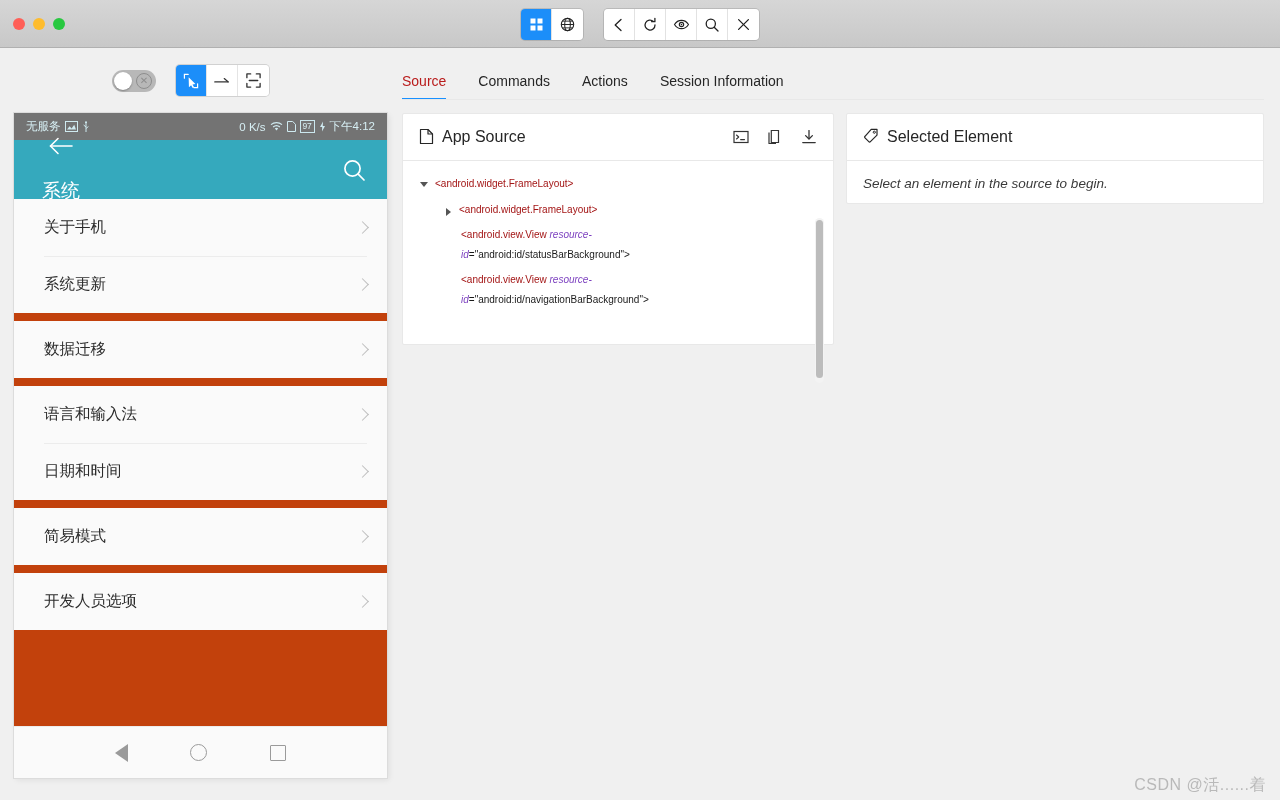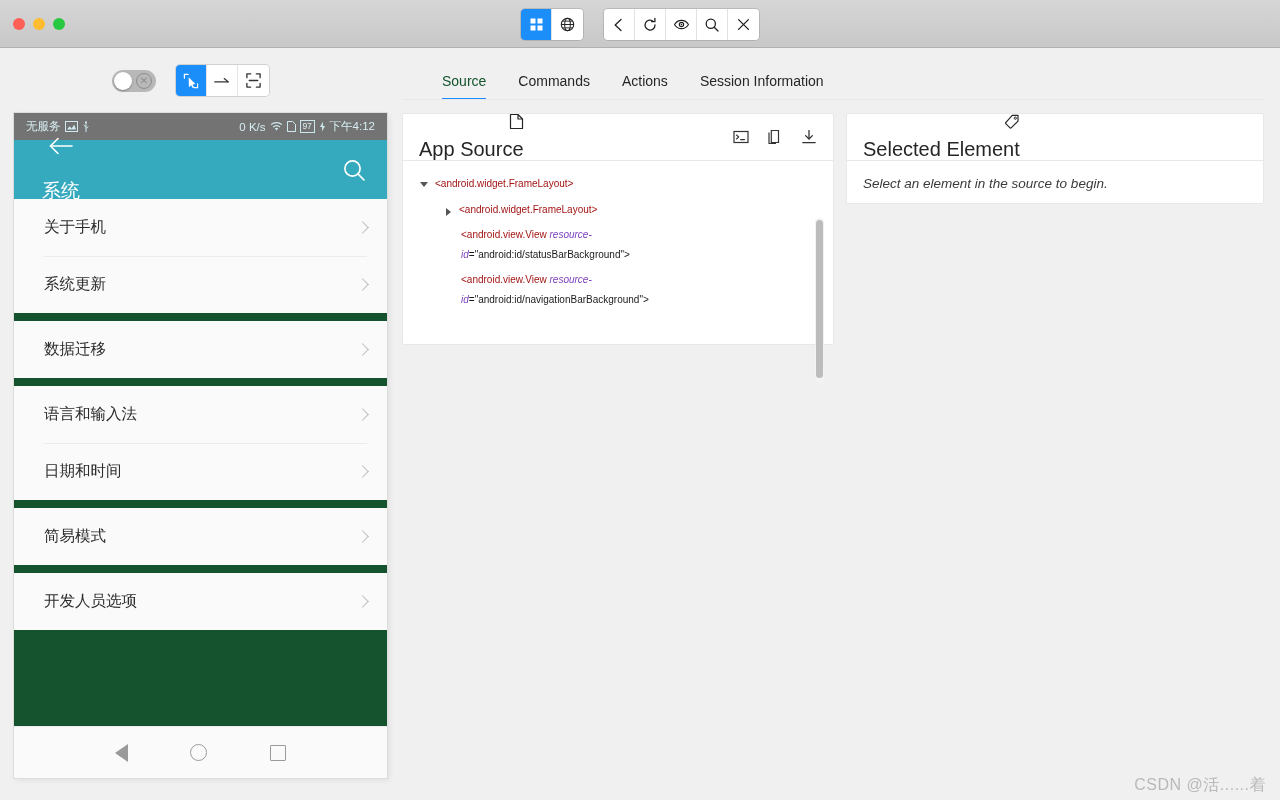--- a/index.html
+++ b/index.html
@@ -71,21 +71,21 @@
   
   .tabs {
     position: absolute; left: 402px; top: 62px; display: flex; gap: 0;
     align-items: flex-end; height: 38px;
   }
   .tab {
     font-size: 14px; color: #262626; padding: 0 16px 11px 16px;
     cursor: pointer; white-space: nowrap;
   }
   .tab:first-child { padding-left: 0; }
-  .tab.active { color: #14532d; position: relative; margin-left: 40px; }
+  .tab.active { color: #b91c1c; position: relative; }
   .tab.active:after {
     content: ""; position: absolute; left: 0; right: 16px; bottom: 0;
     height: 2px; background: #1890ff;
   }
   .tabs-rule {
     position: absolute; left: 402px; top: 99px; width: 862px; height: 1px;
     background: #e8e8e8;
   }
 
   
@@ -106,21 +106,21 @@
     border: 1px solid #cbe7ee; border-radius: 0; padding: 0 2px;
     font-size: 8.5px; line-height: 11px; letter-spacing: -.2px;
   }
   .appbar {
     height: 59px; background: #35a9bd; display: flex; align-items: center;
     padding: 0 20px 0 28px; justify-content: space-between;
   }
   .appbar-left { display: flex; align-items: center; gap: 22px; flex-direction: column; }
   .appbar-title { color: #fff; font-size: 19px; }
 
-  .list { background: #14532d; height: 546px; overflow: hidden; position: relative; }
+  .list { background: #c2410c; height: 546px; overflow: hidden; position: relative; }
   .group { background: #fafafa; }
   .group + .group { margin-top: 8px; }
   .row {
     height: 57px; display: flex; align-items: center; justify-content: space-between;
     padding: 0 20px 0 30px; background: #fafafa; position: relative; cursor: pointer;
   }
   .row-label { font-size: 15.5px; color: #2b2b2b; }
   .chev {
     width: 9px; height: 9px; border-top: 1.6px solid #bdbdbd;
     border-right: 1.6px solid #bdbdbd; transform: rotate(45deg);
@@ -147,22 +147,22 @@
   .panel {
     position: absolute; background: #fff; border: 1px solid #e8e8e8; border-radius: 2px;
   }
   .panel-source { left: 402px; top: 113px; width: 432px; height: 232px; }
   .panel-head {
     height: 47px; border-bottom: 1px solid #e8e8e8;
     display: flex; align-items: center; justify-content: space-between;
     padding: 0 16px;
   }
   .panel-title {
-    display: flex; align-items: flex-end; gap: 8px;
-    font-size: 20px; color: #262626; font-weight: 500; flex-direction: column;
+    display: flex; align-items: flex-start; gap: 8px;
+    font-size: 16px; color: #262626; font-weight: 500;
   }
   .panel-actions { display: flex; gap: 18px; align-items: center; }
   .pa-btn { cursor: pointer; display: flex; align-items: center; }
 
   .tree { padding: 10px 0 10px 10px; font-size: 10px; position: relative; height: 184px; }
   .tnode { display: flex; padding: 3px 0; line-height: 1.95; }
   .tarrow { width: 22px; flex: 0 0 22px; display: flex; justify-content: center;
             padding-top: 8px; cursor: pointer; }
   .tri-down { width: 0; height: 0; border-left: 4.5px solid transparent;
               border-right: 4.5px solid transparent; border-top: 5.5px solid #555; }

